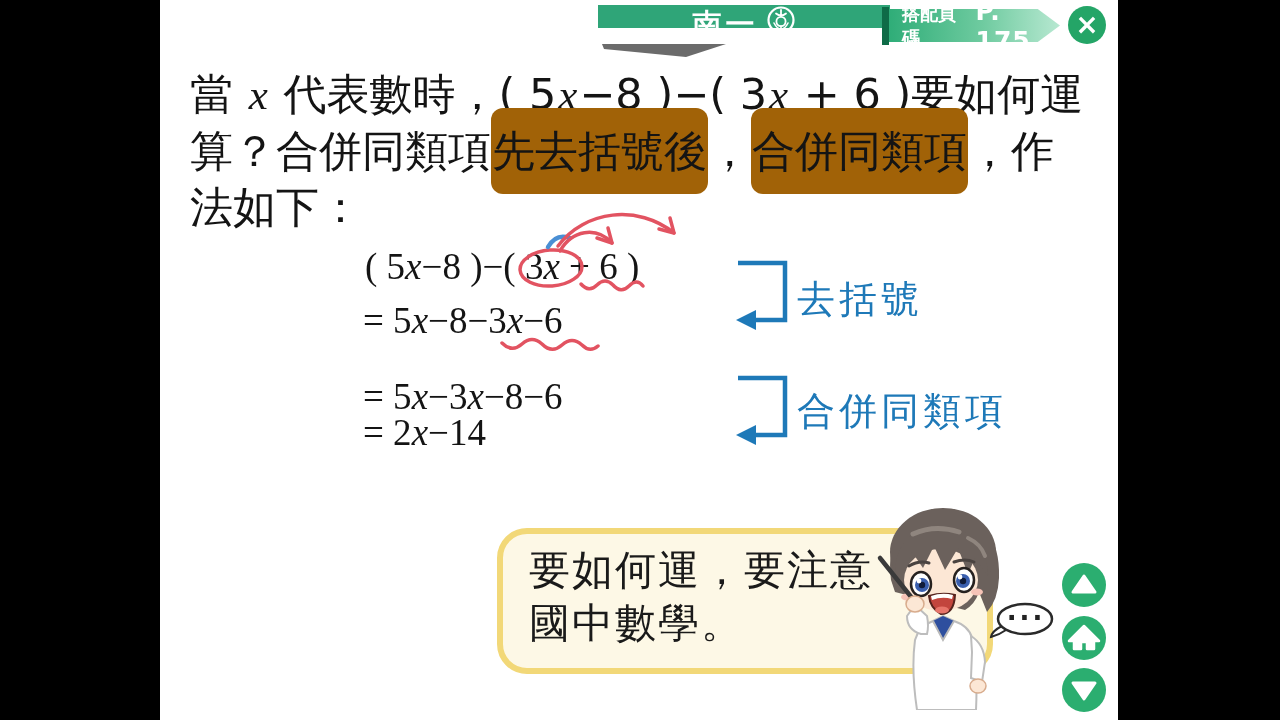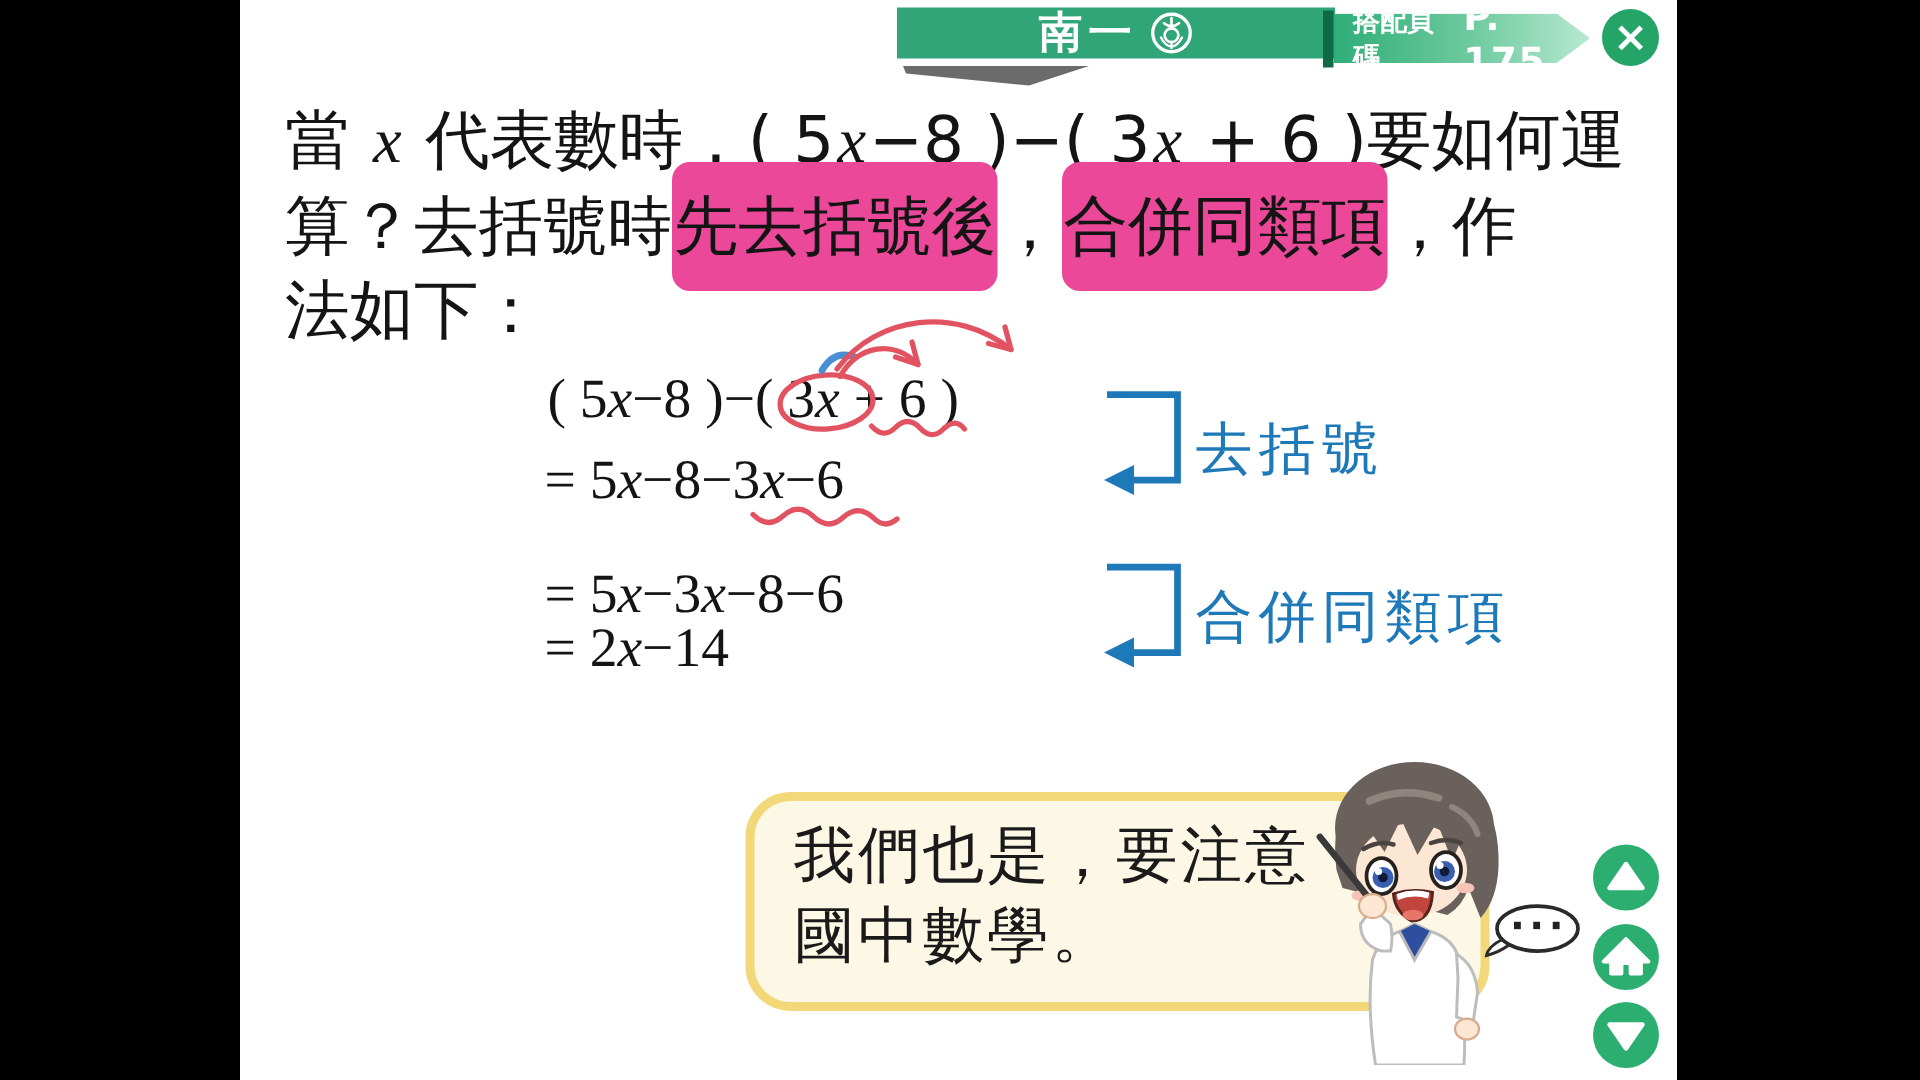--- a/index.html
+++ b/index.html
@@ -4,42 +4,42 @@
 <style>
   html,body{margin:0;padding:0;background:#000;}
   .stage{position:relative;width:1280px;height:720px;background:#000;overflow:hidden;
          font-family:"DejaVu Sans","Liberation Sans",sans-serif;}
   .letterbox{position:absolute;top:0;height:720px;background:#000;}
   .letterbox.left{left:0;width:160px;}
   .letterbox.right{left:1118px;width:162px;}
   .slide{position:absolute;left:160px;top:0;width:958px;height:720px;background:#fff;overflow:hidden;}
 
   
-  .logo-box{position:absolute;left:438px;top:5px;width:292px;height:34px;background:#2FA578;
-            display:flex;align-items:center;justify-content:center;gap:7px;}
+  .logo-box{position:absolute;left:438px;top:5px;width:292px;height:23px;background:#2FA578;
+            display:flex;justify-content:center;gap:7px;}
   .brand{color:#fff;font-size:29px;font-weight:bold;letter-spacing:4px;}
   .subject{color:#fff;font-size:28px;font-weight:bold;letter-spacing:2px;}
   .logo-shadow{position:absolute;left:440px;top:44px;}
   .ribbon{position:absolute;left:722px;top:7px;width:178px;height:38px;}
   .ribbon-edge{position:absolute;left:0;top:0;width:7px;height:38px;background:#0F6B47;}
   .ribbon-body{position:absolute;left:7px;top:2px;width:171px;height:33px;
                background:linear-gradient(90deg,#2FAD78 0%,#6FCBA0 55%,#B7E8D1 100%);
                clip-path:polygon(0 0,87% 0,100% 50%,87% 100%,0 100%);
                display:flex;align-items:center;padding-left:13px;gap:6px;box-sizing:border-box;}
   .ribbon-label{color:#fff;font-size:18px;font-weight:bold;}
   .ribbon-page{color:#fff;font-size:25px;font-weight:bold;letter-spacing:1px;}
   .close-btn{position:absolute;left:908px;top:6px;width:38px;height:38px;border:none;border-radius:50%;
              background:#24A567;color:#fff;font-size:28px;font-weight:bold;line-height:36px;
              text-align:center;padding:0;cursor:pointer;font-family:inherit;}
 
   
   .para{position:absolute;left:30px;top:66px;width:860px;font-size:43px;line-height:56px;color:#141414;}
   .pline{white-space:nowrap;}
   .para i{font-family:"Liberation Serif","DejaVu Serif",serif;font-style:italic;padding:0 2px;}
-  .hl{background:#ec4899;border-radius:12px;padding:18px 1px;}
+  .hl{background:#a16207;border-radius:12px;padding:18px 1px;}
 
   
   .math{position:absolute;font-family:"Liberation Serif","DejaVu Serif",serif;
         font-size:37px;color:#141414;white-space:nowrap;}
   .math i{font-style:italic;}
   .m1{left:205px;top:245px;}
   .m2{left:203px;top:299px;text-align:center;}
   .m3{left:203px;top:375px;}
   .m4{left:203px;top:411px;}
 
@@ -93,21 +93,21 @@
         <span class="ribbon-page">P. 175</span>
       </div>
     </div>
 
     <button class="close-btn">
       <span>×</span>
     </button>
 
     <div class="para">
       <div class="pline">當 <i>x</i> 代表數時，( 5<i>x</i>−8 )−( 3<i>x</i> + 6 )要如何運</div>
-      <div class="pline"><span>算？去括號時</span><span class="hl">先去括號後</span><span>，</span><span class="hl">合併同類項</span><span>，作</span></div>
+      <div class="pline"><span>算？合併同類項</span><span class="hl">先去括號後</span><span>，</span><span class="hl">合併同類項</span><span>，作</span></div>
       <div class="pline">法如下：</div>
     </div>
 
     <div class="math m1">( 5<i>x</i>−8 )−( 3<i>x</i> + 6 )</div>
     <div class="math m2">= 5<i>x</i>−8−3<i>x</i>−6</div>
     <div class="math m3">= 5<i>x</i>−3<i>x</i>−8−6</div>
     <div class="math m4">= 2<i>x</i>−14</div>
 
     <svg class="overlay" width="958" height="720" viewBox="0 0 958 720">
 
@@ -129,21 +129,21 @@
       <polygon points="576,320 596,310 596,330" fill="#1E79B8"></polygon>
 
       <path d="M578 378 L625 378 L625 435 L594 435" fill="none" stroke="#1E79B8" stroke-width="4.5"></path>
       <polygon points="576,435 596,425 596,445" fill="#1E79B8"></polygon>
     </svg>
 
     <div class="step s1">去括號</div>
     <div class="step s2">合併同類項</div>
 
     <div class="bubble">
-      <div class="bline">我們也是，要注意</div>
+      <div class="bline">要如何運，要注意</div>
       <div class="bline">國中數學。</div>
     </div>
 
     <svg class="boy" width="160" height="210" viewBox="0 0 160 210">
 
       <path d="M36 80 Q28 18 88 12 Q146 16 144 78 Q143 100 132 112 L124 92 Q120 104 110 110 L40 92 Z" fill="#6b615c"></path>
       <ellipse cx="88" cy="52" rx="53" ry="44" fill="#6b615c"></ellipse>
 
       <ellipse cx="86" cy="80" rx="37" ry="31" fill="#fce7d5"></ellipse>
 

